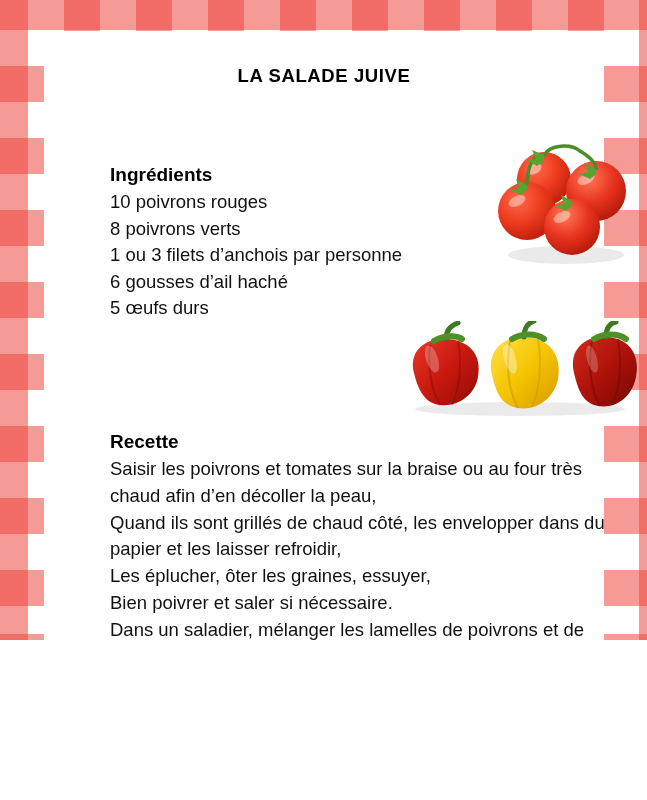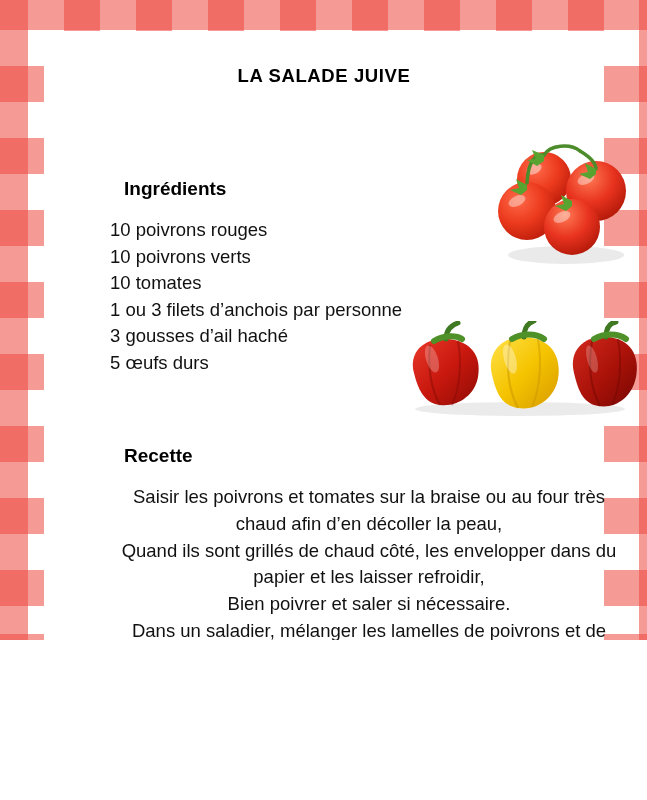--- a/index.html
+++ b/index.html
@@ -58,21 +58,21 @@
     letter-spacing: 0.6px;
     color: #000000;
     margin: 8px 0 0 0;
     padding: 0;
   }
 
   .section-heading {
     font-size: 19px;
     font-weight: bold;
     color: #000000;
-    margin: 14px;
+    margin: 0;
     padding: 0;
     line-height: 1.42;
   }
 
   .body-line {
     font-size: 18.5px;
     color: #111111;
     line-height: 1.44;
     margin: 0;
     padding: 0;
@@ -89,21 +89,20 @@
 
   
   #recipe-block {
     position: absolute;
     left: 66px;
     top: 398px;
     width: 518px;
   }
   #recipe-block .body-line {
     line-height: 1.45;
-    text-align: center;
   }
 
   
   .photo {
     position: absolute;
   }
   #tomato-photo {
     left: 440px;
     top: 108px;
     width: 160px;
@@ -126,31 +125,31 @@
 
 <div class="page">
 
   <div class="card">
 
     <h1 class="title">LA SALADE JUIVE</h1>
 
     <div id="ingredients-block">
       <div class="section-heading">Ingrédients</div>
       <div class="body-line">10 poivrons rouges</div>
-      <div class="body-line">10 poivrons verts</div>
-      <div class="body-line">10 tomates</div>
+      <div class="body-line">8 poivrons verts</div>
       <div class="body-line">1 ou 3 filets d’anchois par personne</div>
-      <div class="body-line">3 gousses d’ail haché</div>
+      <div class="body-line">6 gousses d’ail haché</div>
       <div class="body-line">5 œufs durs</div>
     </div>
 
     <div id="recipe-block">
       <div class="section-heading">Recette</div>
       <div class="body-line">Saisir les poivrons et tomates sur la braise ou au four très chaud afin d’en décoller la peau,</div>
       <div class="body-line">Quand ils sont grillés de chaud côté, les envelopper dans du papier et les laisser refroidir,</div>
+      <div class="body-line">Les éplucher, ôter les graines, essuyer,</div>
       <div class="body-line">Bien poivrer et saler si nécessaire.</div>
       <div class="body-line">Dans un saladier, mélanger les lamelles de poivrons et de tomates avec de l’huile d’olives, le hachis d’ail, le persil, les filets d’anchois, les œuf durs et les olives noires,</div>
     </div>
 
     <div class="photo" id="tomato-photo">
       <svg viewBox="0 0 160 130" xmlns="http://www.w3.org/2000/svg">
         <defs>
           <radialGradient id="tomGrad" cx="35%" cy="30%" r="75%">
             <stop offset="0%" stop-color="#ff6a4a"></stop>
             <stop offset="55%" stop-color="#ec3a1d"></stop>

